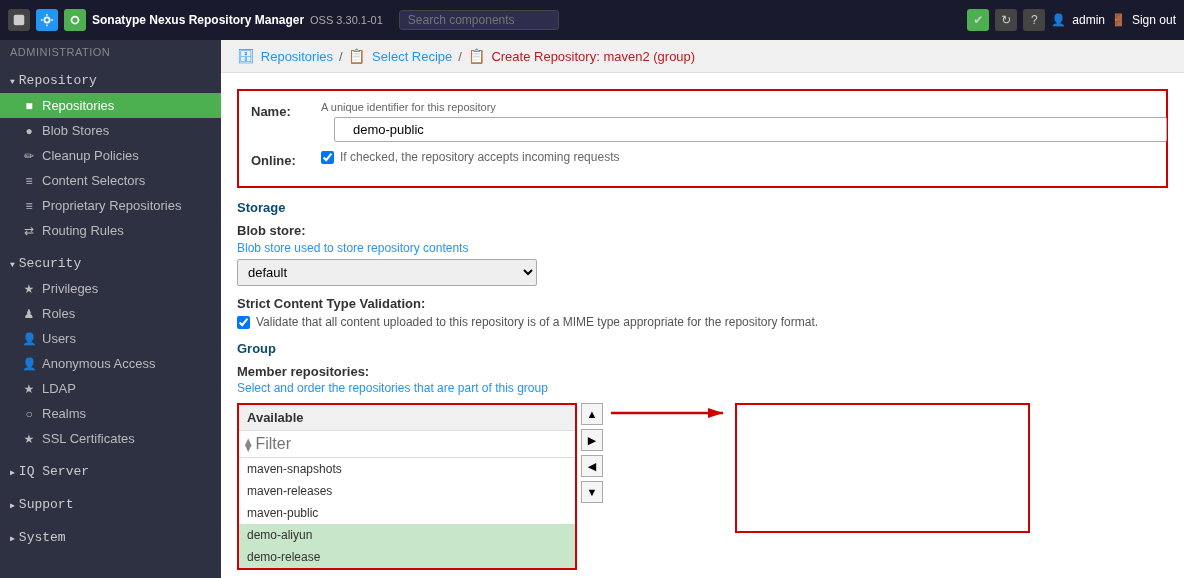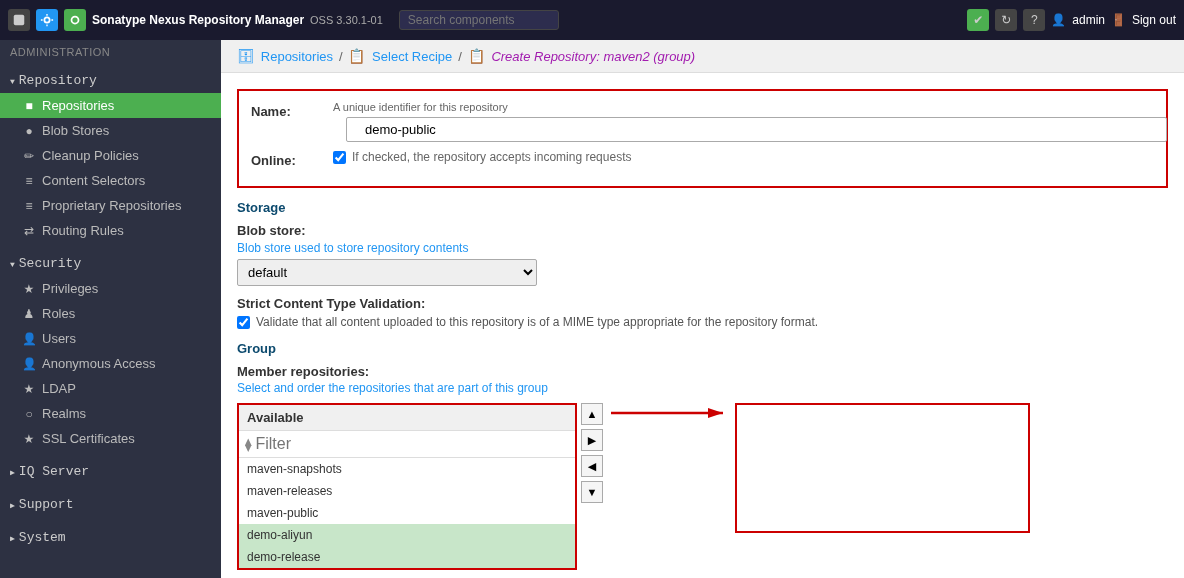--- a/index.html
+++ b/index.html
@@ -108,38 +108,38 @@
       background: #f0f0f0;
       padding: 8px 16px;
       display: flex;
       align-items: center;
       gap: 6px;
       font-size: 13px;
       border-bottom: 1px solid #ddd;
     }
     .breadcrumb-link { color: #2196f3; cursor: pointer; text-decoration: none; }
     .breadcrumb-sep { color: #666; }
-    .breadcrumb-current { color: #a21caf; font-style: italic; }
+    .breadcrumb-current { color: #b91c1c; }
     .breadcrumb-icon { color: #2196f3; font-size: 14px; }
 
     .form-area {
       padding: 16px;
     }
 
     
     .name-section {
       border: 2px solid #cc0000;
       padding: 10px 12px;
       margin-bottom: 12px;
       background: #fff;
     }
     .field-row {
       display: flex;
       align-items: flex-start;
-      gap: 12px;
+      gap: 0;
       margin-bottom: 8px;
     }
     .field-label {
       font-weight: bold;
       width: 70px;
       flex-shrink: 0;
       padding-top: 3px;
     }
     .field-content { flex: 1; }
     .field-hint { font-size: 11px; color: #666; margin-bottom: 4px; }

